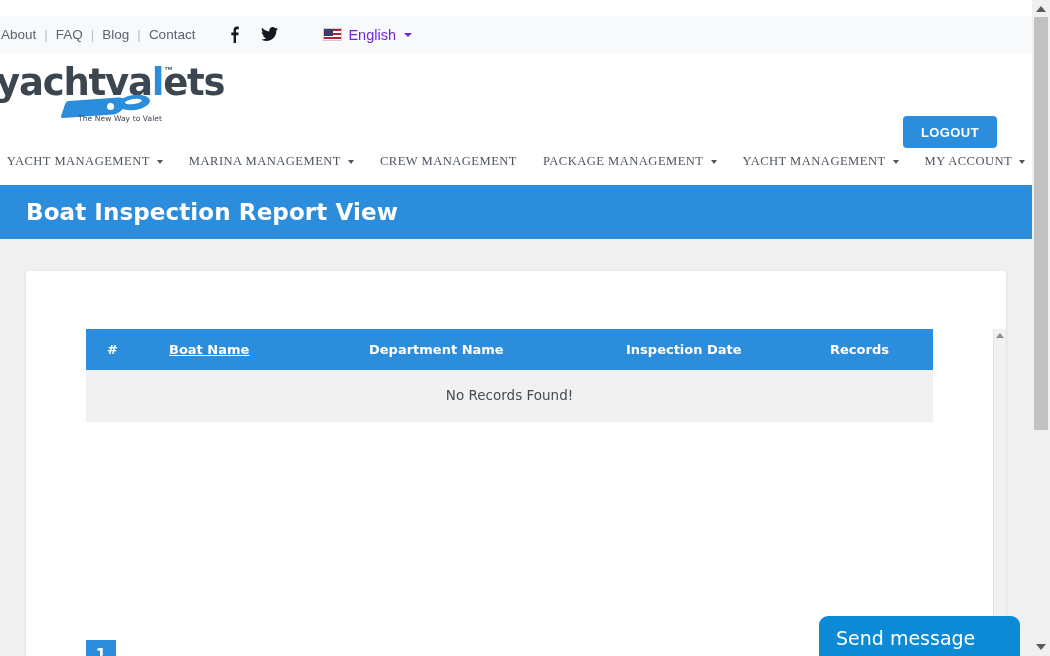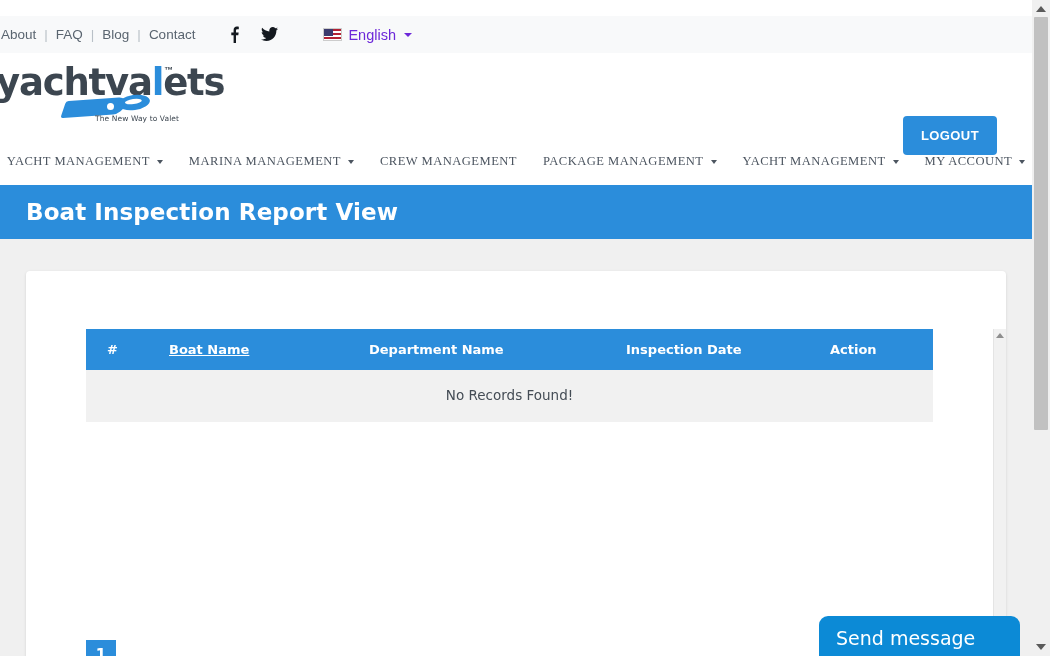--- a/index.html
+++ b/index.html
@@ -119,21 +119,21 @@
   .logo .wordmark .lite { color: #2b8ddb; }
   .logo .tm {
     position: absolute;
     left: 168px; top: 4px;
     font-size: 9px;
     color: #3c4650;
     font-weight: 700;
   }
   .logo .tagline {
     position: absolute;
-    left: 99px; top: 53px;
+    left: 82px; top: 53px;
     font-size: 7.5px;
     color: #3c4650;
     letter-spacing: 0.1px;
     font-family: "DejaVu Sans", sans-serif;
   }
   .logo .boat {
     position: absolute;
     left: 68px; top: 38px;
     width: 60px; height: 17px;
     background: #2b8ddb;
@@ -165,21 +165,21 @@
   }
 
   .logout-btn {
     position: absolute;
     right: 35px; top: 63px;
     background: #2b8ddb;
     color: #ffffff;
     border: none;
     border-radius: 4px;
     padding: 0 18px;
-    height: 39px;
+    height: 32px;
     font-size: 13px;
     font-weight: 600;
     letter-spacing: 0.4px;
     cursor: pointer;
     font-family: "Liberation Sans", sans-serif;
   }
 
   
   .mainnav {
     height: 47px;
@@ -461,21 +461,21 @@
       <div class="card">
 
         <div class="table-scroll">
           <table class="grid">
             <thead>
               <tr>
                 <th class="c-num">#</th>
                 <th class="c-boat">Boat Name</th>
                 <th class="c-dept">Department Name</th>
                 <th class="c-date">Inspection Date</th>
-                <th class="c-action">Action</th>
+                <th class="c-action">Records</th>
               </tr>
             </thead>
             <tbody>
               <tr>
                 <td class="empty-cell" colspan="5">No Records Found!</td>
               </tr>
             </tbody>
           </table>
 
           <div class="inner-sb">

